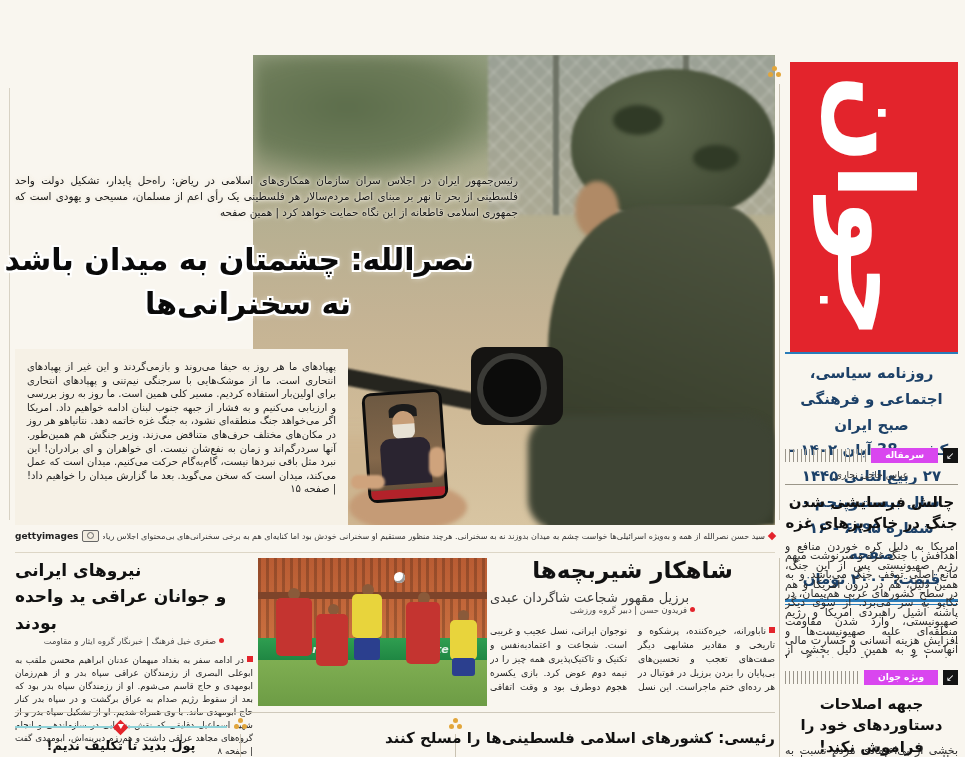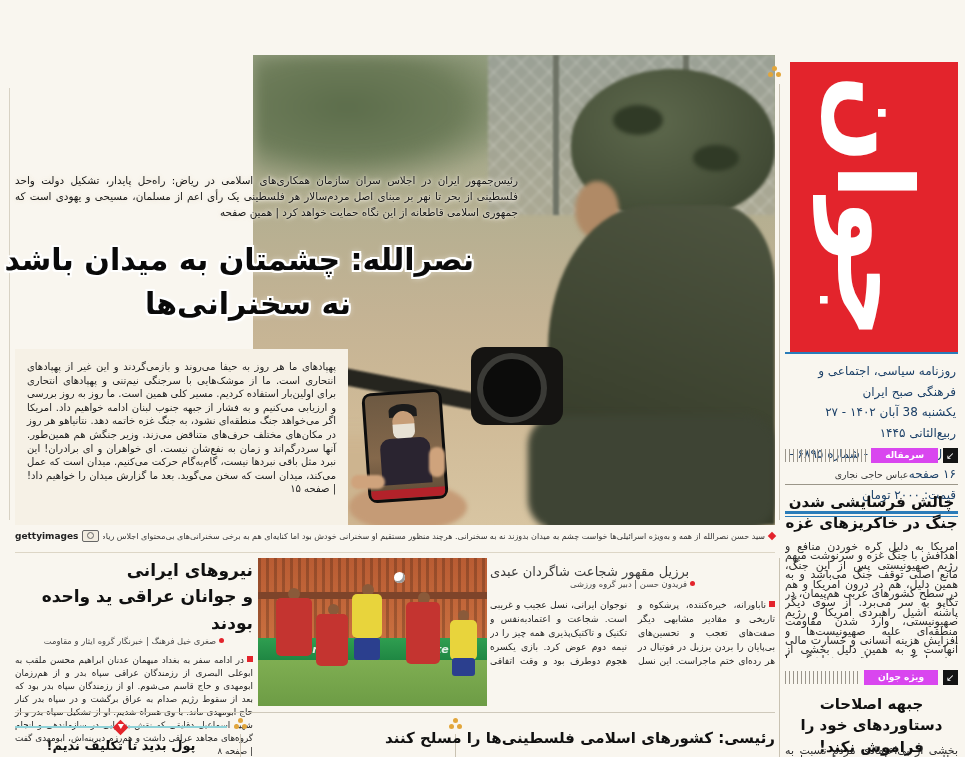--- a/index.html
+++ b/index.html
@@ -16,21 +16,21 @@
   .ornament i{position:absolute;width:5px;height:5px;border-radius:50%;background:#e2a63b;}
   .ornament i:nth-child(1){left:4px;top:0;}
   .ornament i:nth-child(2){left:0;top:6px;}
   .ornament i:nth-child(3){left:8px;top:6px;}
   .vline{width:1px;background:#c9c2b2;}
 
   
   .sidebar{left:785px;top:352px;width:173px;height:405px;}
   .blue-rule{height:2px;background:#2b7cb9;}
   .info-box{position:absolute;left:0;top:0;width:173px;}
-  .info-lines{padding:7px 2px 6px;color:#1d4168;font-size:12px;line-height:1.72;font-weight:400;}
+  .info-lines{padding:7px 2px 6px;text-align:center;color:#1d4168;font-size:15px;line-height:1.72;font-weight:700;}
   .dbl-rule-a{height:3px;background:#2b7cb9;margin-bottom:2px;}
   .dbl-rule-b{height:1px;background:#2b7cb9;}
   .sec-header{position:absolute;left:0;width:173px;height:15px;display:flex;align-items:center;}
   .stripes{flex:1;height:13px;background:repeating-linear-gradient(90deg,#9a958b 0 1px,transparent 1px 4px);}
   .badge{background:#d946ef;color:#fff;font-size:9px;font-weight:bold;padding:2px 14px 3px;margin:0 5px;white-space:nowrap;}
   .corner-ic{width:15px;height:15px;background:#141414;color:#fff;display:flex;align-items:center;justify-content:center;font-size:10px;}
   .author{position:absolute;left:0;width:173px;text-align:center;font-size:9.3px;color:#3a3a3a;}
   .author-rule{position:absolute;left:0;width:173px;height:1px;background:#9b9689;}
   .side-title{position:absolute;left:0;width:173px;text-align:center;font-weight:bold;font-size:15px;line-height:1.42;color:#111;}
   .side-body{position:absolute;left:0;width:173px;font-size:11px;line-height:9.4px;text-align:justify;color:#2a2a2a;overflow:hidden;}
@@ -104,21 +104,21 @@
   .ad-text{color:rgba(255,255,255,.85);font-style:italic;font-weight:bold;font-size:11px;direction:ltr;filter:blur(.4px);}
   .pitch{left:0;top:102px;width:229px;height:46px;background:linear-gradient(180deg,#7fae52,#6d9c45);}
   .player{border-radius:5px;filter:blur(.4px);}
   .p-red{background:#c43430;}
   .p-yellow{background:#e8d43c;}
   .head{border-radius:50%;background:#8a5a3a;filter:blur(.4px);}
   .shorts-blue{background:#2b3f8e;filter:blur(.4px);border-radius:3px;}
   .ball{left:136px;top:14px;width:11px;height:11px;border-radius:50%;background:#fff;box-shadow:inset -2px -2px 0 #999;}
 
   .iraq{left:15px;top:557px;width:238px;}
-  .iraq-title{text-align:right;font-weight:bold;font-size:17px;line-height:1.55;color:#111;}
+  .iraq-title{text-align:left;font-weight:bold;font-size:17px;line-height:1.55;color:#111;}
   .iraq-body{margin-top:8px;font-size:8.8px;line-height:13px;text-align:justify;color:#222;}
 
   
   .bottom-rule{left:15px;top:712px;width:760px;height:1px;background:#cfc9bb;}
   .teaser{left:15px;top:722px;width:212px;}
   .teal-wrap{position:relative;height:10px;}
   .teal-line{position:absolute;left:0;top:4px;width:100%;height:2px;background:#8fd2d8;}
   .diamond{position:absolute;left:50%;top:0;width:11px;height:11px;margin-left:-6px;background:#e3242c;transform:rotate(45deg);}
   .diamond s{position:absolute;left:2px;top:2px;width:0;height:0;border-left:3.5px solid transparent;border-right:3.5px solid transparent;border-top:5px solid #fff;transform:rotate(-45deg);text-decoration:none;}
   .teaser-headline{margin-top:6px;text-align:center;font-weight:bold;font-size:13px;color:#111;}
@@ -219,20 +219,21 @@
     <div class="sec-header" style="top:318px;">
       <span class="corner-ic">↙</span>
       <span class="badge">ویژه جوان</span>
       <span class="stripes"></span>
     </div>
     <div class="side-title" style="top:342px;">جبهه اصلاحات دستاوردهای خود را فراموش نکند!</div>
     <div class="side-body" style="top:394px;height:90px;">بخشی از بی‌اعتمادی مردم نسبت به نظام در میان توده‌های حامی اصلاح‌طلبان است که باید به عنوان دستاورد و موفقیت اصلاح‌طلبان ثبت شود و اصلاح‌طلبان نباید این جریان‌سازی خود را و این دستاورد خود را نادیده نگیرند! با تلاش</div>
   </div>
 
   <div class="abs sports">
+    <div class="sports-title">شاهکار شیربچه‌ها</div>
     <div class="sports-sub">برزیل مقهور شجاعت شاگردان عبدی</div>
     <div class="byline"><span class="dot"></span><span>فریدون حسن | دبیر گروه ورزشی</span></div>
     <div class="sports-body"><span class="sq"></span><span>ناباورانه، خیره‌کننده، پرشکوه و تاریخی و مقادیر مشابهی دیگر صفت‌های تعجب و تحسین‌های بی‌پایان را بردن برزیل در فوتبال در هر رده‌ای ختم ماجراست. این نسل نوجوان ایرانی، نسل عجیب و غریبی است. شجاعت و اعتمادبه‌نفس و تکنیک و تاکتیک‌پذیری همه چیز را در نیمه دوم عوض کرد. بازی یکسره هجوم دوطرف بود و وقت اتفاقی نداشت، اما سخاوت کافی داشت، ولی حتی داور هم نتوانست با ۹ دقیقه وقت اضافی که یک دقیقه هم به آن اضافه کرد، بازی را به نفع برزیل یا حتی مساوی درآورد. بچه‌ها پنج ستاره و قهرمان جهان را بردند و حالا مانده انتقام بزرگسالان از انگلیس! | صفحه ۱۳</span></div>
   </div>
 
   <div class="abs football">
     <div class="abs stands"></div>
     <div class="abs walkway"></div>
     <div class="abs adboard">
       <span class="ad-text">Sprite</span>

